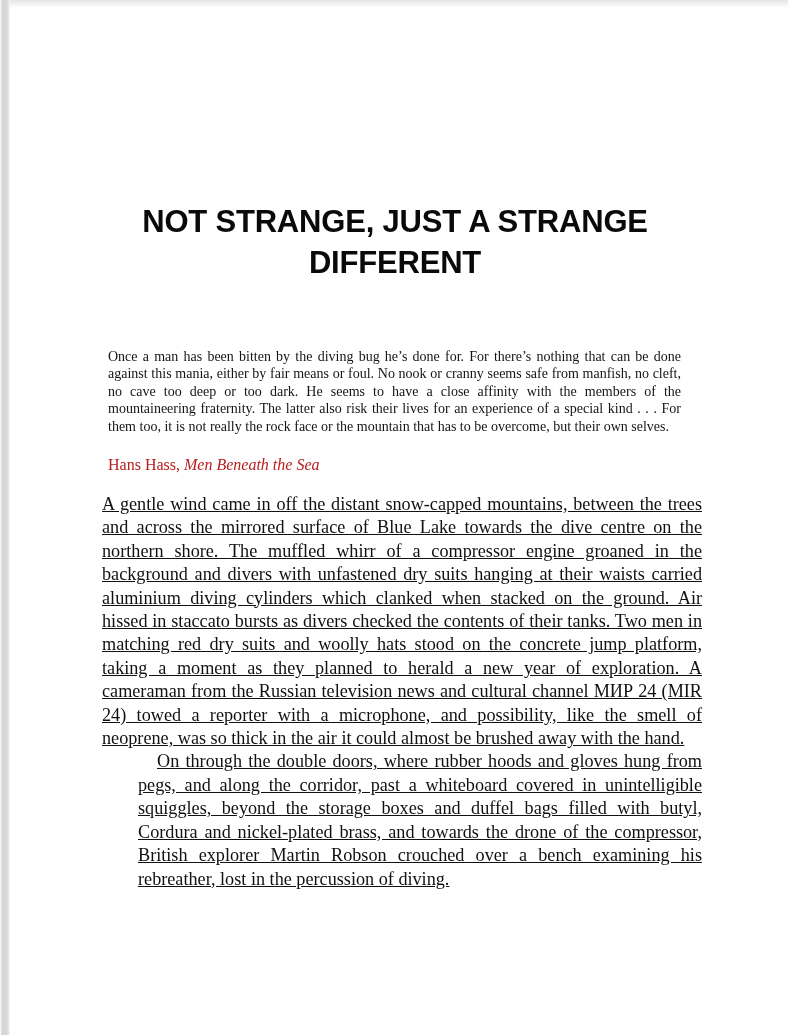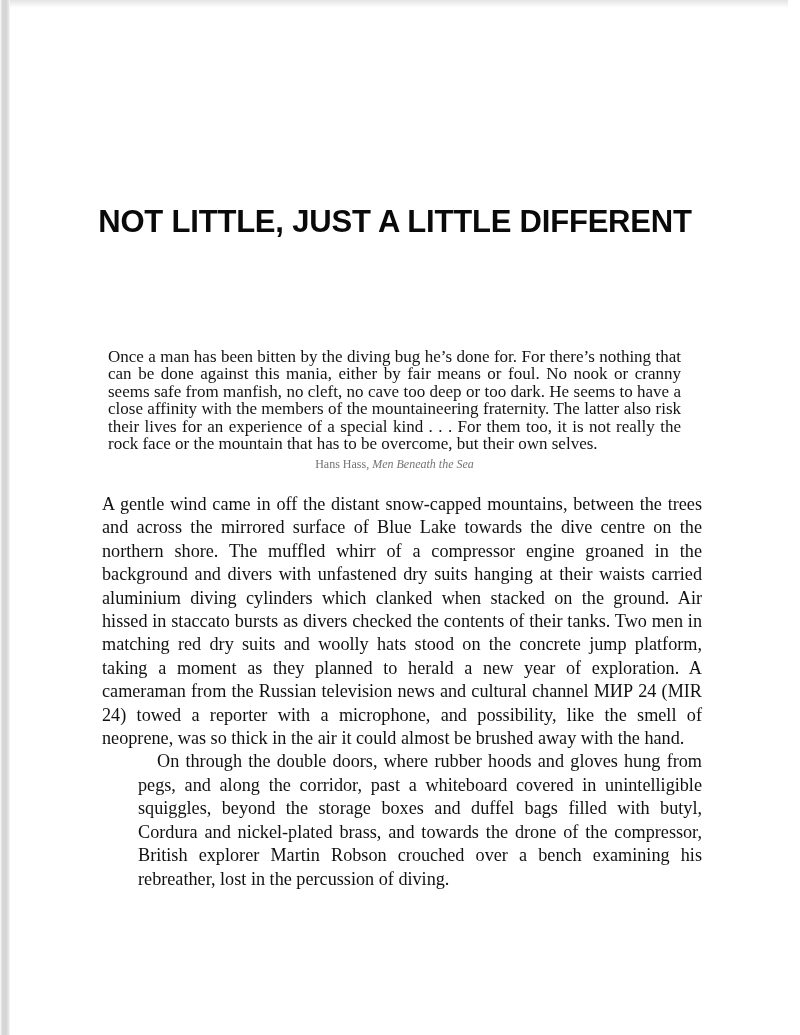--- a/index.html
+++ b/index.html
@@ -56,57 +56,58 @@
     letter-spacing: -0.2px;
     color: #0a0a0a;
   }
 
   .epigraph {
     position: absolute;
     left: 108px;
     top: 348px;
     width: 573px;
     font-family: "Liberation Serif", "DejaVu Serif", serif;
-    font-size: 17px;
+    font-size: 14px;
     line-height: 17.4px;
     text-align: justify;
     text-justify: inter-word;
     color: #141414;
   }
 
   .epigraph-attribution {
     position: absolute;
     left: 108px;
     top: 456px;
     width: 573px;
-    text-align: center;
+    text-align: left;
     font-family: "Liberation Serif", "DejaVu Serif", serif;
-    font-size: 12px;
+    font-size: 16px;
     line-height: 17.4px;
-    color: #737373;
+    color: #b91c1c;
   }
   .epigraph-attribution .work-title {
     font-style: italic;
   }
 
   .body-copy {
     position: absolute;
     left: 102px;
     top: 493px;
     width: 600px;
     font-family: "Liberation Serif", "DejaVu Serif", serif;
     font-size: 18.2px;
     line-height: 23.4px;
     text-align: justify;
     text-justify: inter-word;
     color: #111111;
   }
 
   .body-copy p {
     margin: 0;
+    text-decoration: underline;
   }
   .body-copy p.indented {
     text-indent: 19px;
     margin-left: 36px;
   }
   
   .body-copy p.cut-off {
     text-align: justify;
   }
   .body-copy p.cut-off::after {
@@ -118,21 +119,21 @@
 </head>
 <body>
 
 <div class="page-viewport">
 
   <div class="page-edge-top"></div>
   <div class="page-edge-left"></div>
 
   <div class="page-sheet"></div>
 
-  <h1 class="doc-title">NOT LITTLE, JUST A LITTLE DIFFERENT</h1>
+  <h1 class="doc-title">NOT STRANGE, JUST A STRANGE DIFFERENT</h1>
 
   <div class="epigraph">Once a man has been bitten by the diving bug he’s done for. For there’s nothing that can be done against this mania, either by fair means or foul. No nook or cranny seems safe from manfish, no cleft, no cave too deep or too dark. He seems to have a close affinity with the members of the mountaineering fraternity. The latter also risk their lives for an experience of a special kind . . . For them too, it is not really the rock face or the mountain that has to be overcome, but their own selves.</div>
 
   <div class="epigraph-attribution">
     <span>Hans Hass,</span>
     <span class="work-title">Men Beneath the Sea</span>
   </div>
 
   <div class="body-copy">
     <p>A gentle wind came in off the distant snow-capped mountains, between the trees and across the mirrored surface of Blue Lake towards the dive centre on the northern shore. The muffled whirr of a compressor engine groaned in the background and divers with unfastened dry suits hanging at their waists carried aluminium diving cylinders which clanked when stacked on the ground. Air hissed in staccato bursts as divers checked the contents of their tanks. Two men in matching red dry suits and woolly hats stood on the concrete jump platform, taking a moment as they planned to herald a new year of exploration. A cameraman from the Russian television news and cultural channel МИР 24 (MIR 24) towed a reporter with a microphone, and possibility, like the smell of neoprene, was so thick in the air it could almost be brushed away with the hand.</p>

